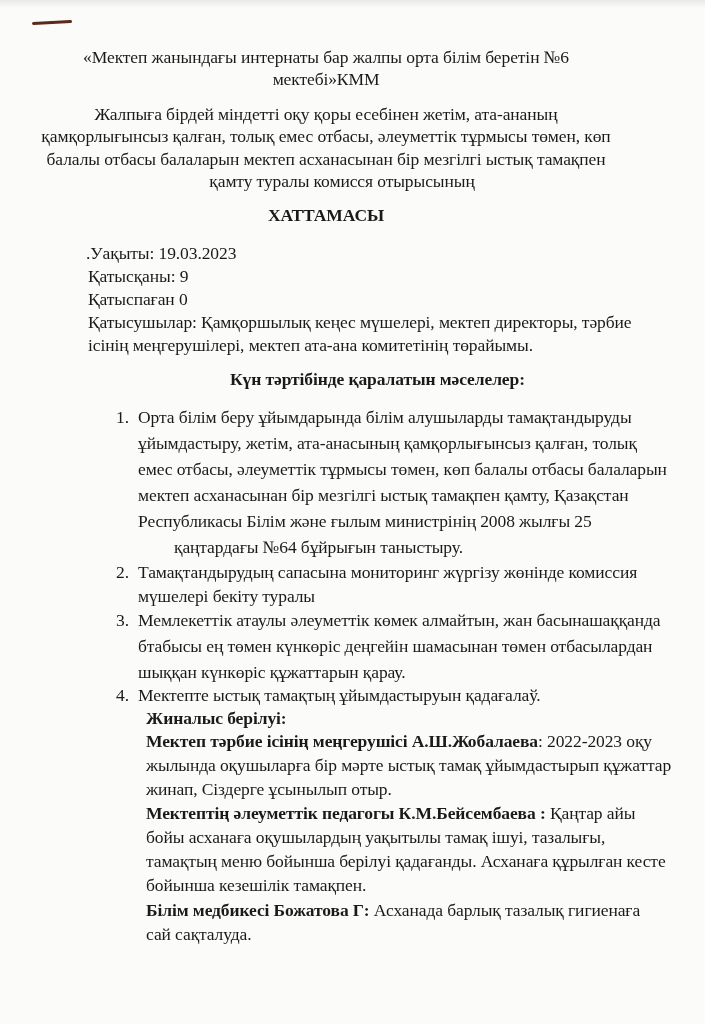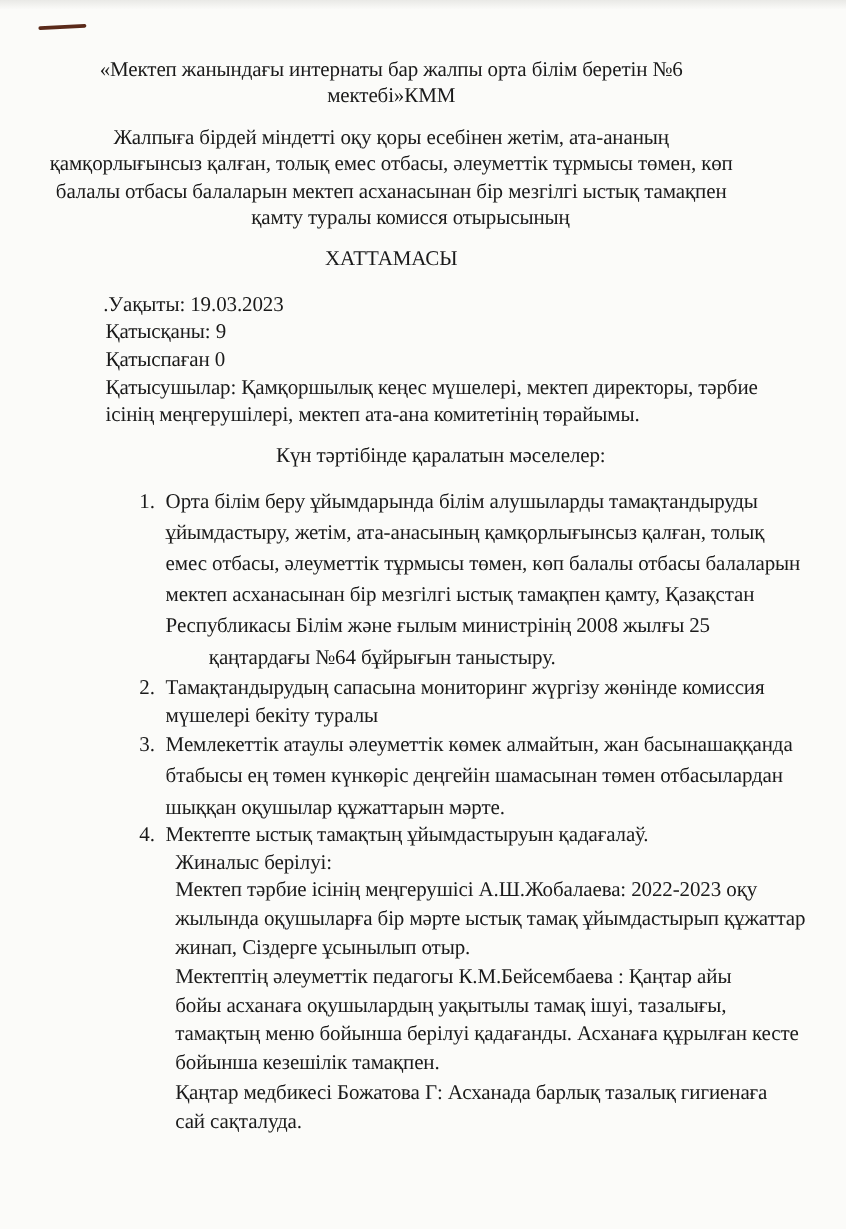--- a/index.html
+++ b/index.html
@@ -29,21 +29,21 @@
       border-radius: 2px;
     }
     .line {
       position: absolute;
       font-size: 17.5px;
       line-height: 22px;
       white-space: nowrap;
       letter-spacing: -0.1px;
     }
     .center { left: 0; width: 652px; text-align: center; }
-    .bold { font-weight: normal; }
+    .bold { font-weight: bold; }
     .num { position: absolute; font-size: 17.5px; line-height: 22px; }
   </style>
 </head>
 <body>
 
 <div class="page-shade"></div>
 <div class="pen-mark"></div>
 
 <div class="line center" style="top:46px;">«Мектеп жанындағы интернаты бар жалпы орта білім беретін №6</div>
 <div class="line center" style="top:68px;">мектебі»КММ</div>
@@ -76,21 +76,21 @@
 <div>
   <div class="num" style="left:116px; top:561px;">2.</div>
   <div class="line" style="left:138px; top:561px;">Тамақтандырудың сапасына мониторинг жүргізу жөнінде комиссия</div>
   <div class="line" style="left:138px; top:585px;">мүшелері бекіту туралы</div>
 </div>
 
 <div>
   <div class="num" style="left:116px; top:609px;">3.</div>
   <div class="line" style="left:138px; top:609px;text-align:right;">Мемлекеттік атаулы әлеуметтік көмек алмайтын, жан басынашаққанда</div>
   <div class="line" style="left:138px; top:635px;">бтабысы ең төмен күнкөріс деңгейін шамасынан төмен отбасылардан</div>
-  <div class="line" style="left:138px; top:661px;">шыққан оқушылар құжаттарын мәрте.</div>
+  <div class="line" style="left:138px; top:661px;">шыққан күнкөріс құжаттарын қарау.</div>
 </div>
 
 <div>
   <div class="num" style="left:116px; top:684px;">4.</div>
   <div class="line" style="left:138px; top:684px;">Мектепте ыстық тамақтың ұйымдастыруын қадағалаў.</div>
 </div>
 
 <div class="line bold" style="left:146px; top:707px;">Жиналыс берілуі:</div>
 
 <div>
@@ -105,16 +105,16 @@
   <div class="line" style="left:146px; top:802px;">
     <span class="bold">Мектептің әлеуметтік педагогы  К.М.Бейсембаева :</span><span></span><span> Қаңтар айы</span>
   </div>
   <div class="line" style="left:146px; top:826px;">бойы асханаға оқушылардың уақытылы тамақ ішуі, тазалығы,</div>
   <div class="line" style="left:146px; top:850px;">тамақтың меню бойынша берілуі қадағанды. Асханаға құрылған кесте</div>
   <div class="line" style="left:146px; top:874px;">бойынша кезешілік тамақпен.</div>
 </div>
 
 <div>
   <div class="line" style="left:146px; top:899px;">
-    <span class="bold">Қаңтар медбикесі  Божатова Г:</span><span></span><span> Асханада барлық тазалық гигиенаға</span>
+    <span class="bold">Білім медбикесі  Божатова Г:</span><span></span><span> Асханада барлық тазалық гигиенаға</span>
   </div>
   <div class="line" style="left:146px; top:923px;">сай сақталуда.</div>
 </div>
 
 </body></html>

